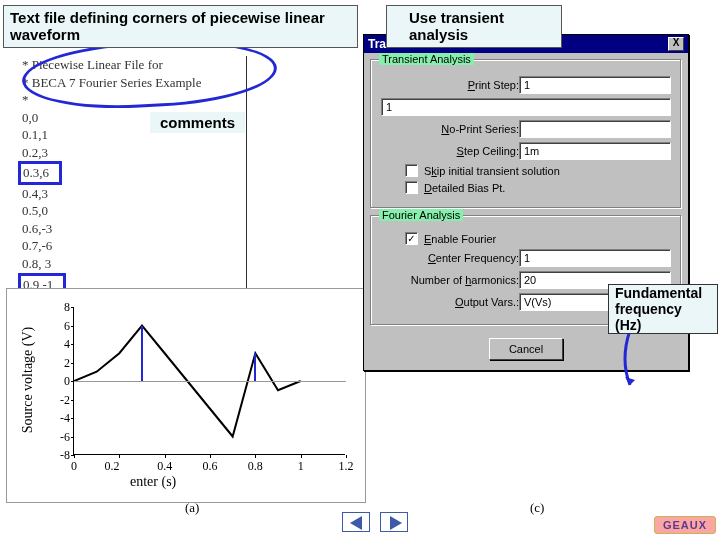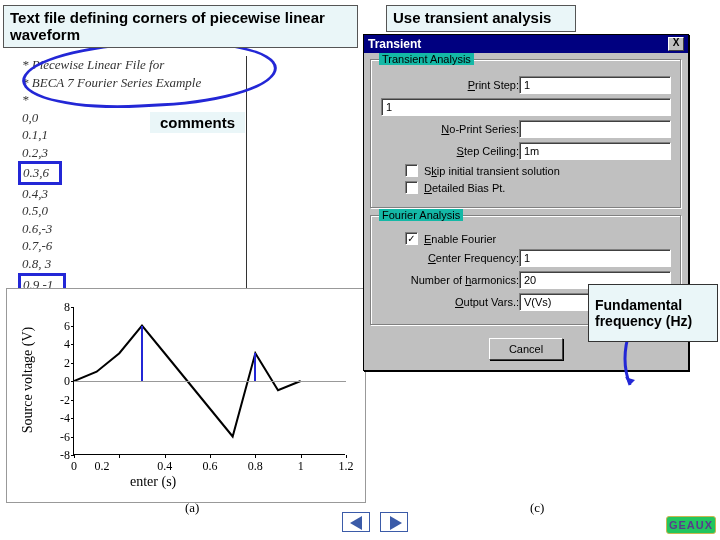--- a/index.html
+++ b/index.html
@@ -21,40 +21,39 @@
     border: 1px solid #555;
     padding: 4px 6px;
     font-weight: bold;
     font-size: 15px;
     line-height: 1.1;
     z-index: 2;
   }
   .banner-right {
     position: absolute;
     left: 386px; top: 5px;
-    width: 190px;
+    width: 176px;
     background: #eaf6f8;
     border: 1px solid #555;
-    padding: 4px 6px;
+    padding: 4px 22px;
     font-weight: bold;
     font-size: 15px;
     line-height: 1.1;
     z-index: 20;
   }
   .text-file {
     position: absolute;
     left: 22px; top: 56px;
     width: 225px;
     border-right: 1px solid #333;
     padding-right: 6px;
     font-family: "Times New Roman", serif;
     font-size: 13px;
     color: #333;
     line-height: 1.35;
-    font-style: italic;
   }
   .tf-line { white-space: pre; }
   .tf-highlight {
     display: inline-block;
     border: 3px solid #2327d6;
     padding: 0 10px 0 2px;
     margin-left: -4px;
     text-align: right;
   }
   .circle {
@@ -139,21 +138,21 @@
   .groupbox {
     margin: 6px;
     border: 1px solid #808080;
     border-right-color:#fff; border-bottom-color:#fff;
     box-shadow: inset -1px -1px 0 #808080, inset 1px 1px 0 #fff;
     position: relative;
     padding: 12px 10px 10px 10px;
   }
   .groupbox .legend {
     position: absolute; top: -7px; left: 8px;
-    background: #14b8a6;
+    background: #86efac;
     padding: 0 3px;
     font-size: 11px;
   }
   .row { display: flex; align-items: center; margin: 4px 0; }
   .lbl { width: 160px; font-size: 11px; text-align: right; padding-left: 24px; }
   .lbl u { text-decoration: underline; }
   .win-input {
     flex: 1;
     height: 18px;
     background: #fff;
@@ -185,24 +184,24 @@
     box-shadow: 1px 1px 0 #000;
     font-size: 11px;
     cursor: pointer;
     text-align:center;
     line-height:20px;
   }
   .okcancel { display:flex; justify-content:center; gap:12px; padding: 6px 0 10px 0; }
   .fundamental-label {
     position: absolute;
     right: 2px; top: 284px;
-    width: 130px;
+    width: 110px;
     background: #eaf6f8;
     border: 1px solid #333;
-    padding: 12px 6px;
+    padding: 0 6px;
     font-weight: bold;
     font-size: 14px;
     line-height: 1.15;
     z-index: 30;
   }
   .fund-arrow {
     position: absolute;
     right: 75px; top: 330px;
     width: 30px; height: 60px;
     z-index: 25;
@@ -223,25 +222,25 @@
     content: '';
     position: absolute; top: 3px;
     border-top: 7px solid transparent;
     border-bottom: 7px solid transparent;
   }
   .nav-arrow.prev::before { left: 7px; border-right: 12px solid #3b5ba8; }
   .nav-arrow.next::before { left: 9px; border-left: 12px solid #3b5ba8; }
   .logo {
     position: absolute;
     right: 4px; bottom: 6px;
-    background: #22c55e;
+    background: #fca5a5;
     color: #5a3b8c;
     font-weight: bold;
     font-size: 11px;
-    padding: 2px 2px;
+    padding: 2px 8px;
     border: 1px solid #c9b64f;
     border-radius: 3px;
     letter-spacing: 1px;
   }
 </style>
 </head>
 <body>
 
 <div class="banner-left">Text file defining corners of piecewise linear waveform</div>
 <div class="circle"></div>
@@ -281,21 +280,21 @@
       <div class="ytick" style="top: 48.5px;">2</div>
       <div class="ytick-mark" style="top: 55.5px;"></div>
       <div class="ytick" style="top: 30px;">4</div>
       <div class="ytick-mark" style="top: 37px;"></div>
       <div class="ytick" style="top: 11.5px;">6</div>
       <div class="ytick-mark" style="top: 18.5px;"></div>
       <div class="ytick" style="top: -7px;">8</div>
       <div class="ytick-mark" style="top: 0px;"></div>
       <div class="xtick" style="left: 0px;">0</div>
       <div class="xtick-mark" style="left: 0px;"></div>
-      <div class="xtick" style="left: 28px;">0.2</div>
+      <div class="xtick" style="left: 38px;">0.2</div>
       <div class="xtick-mark" style="left: 45.3333px;"></div>
       <div class="xtick" style="left: 90.6667px;">0.4</div>
       <div class="xtick-mark" style="left: 90.6667px;"></div>
       <div class="xtick" style="left: 136px;">0.6</div>
       <div class="xtick-mark" style="left: 136px;"></div>
       <div class="xtick" style="left: 181.333px;">0.8</div>
       <div class="xtick-mark" style="left: 181.333px;"></div>
       <div class="xtick" style="left: 226.667px;">1</div>
       <div class="xtick-mark" style="left: 226.667px;"></div>
       <div class="xtick" style="left: 272px;">1.2</div>

